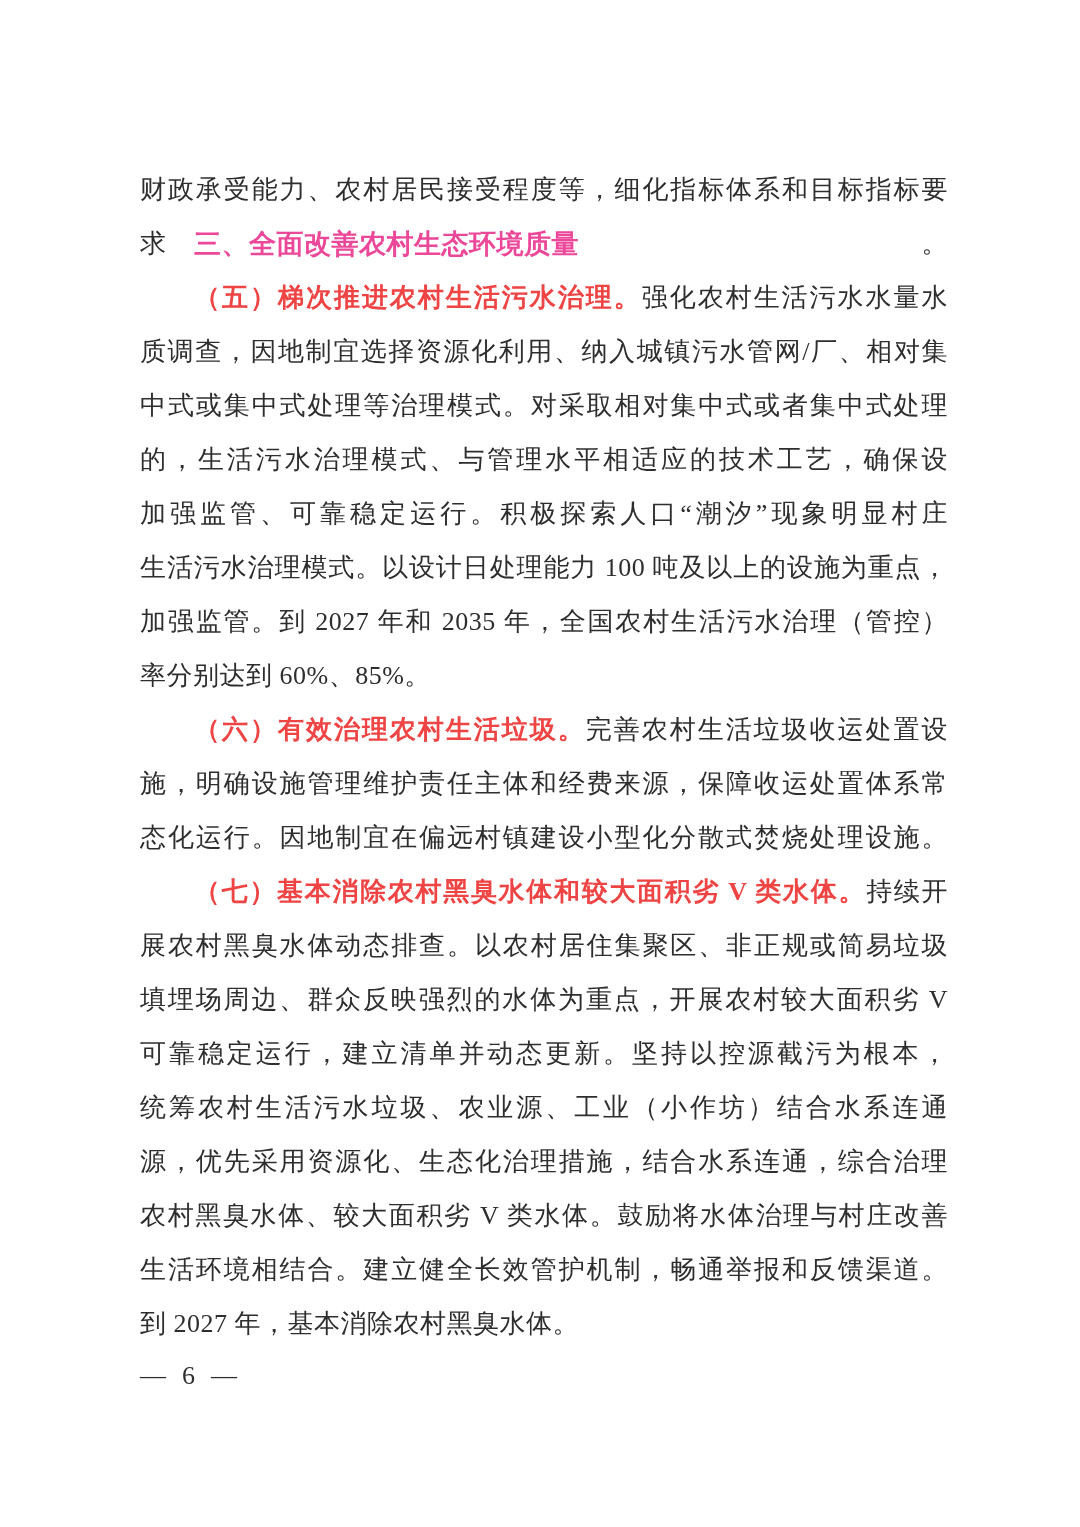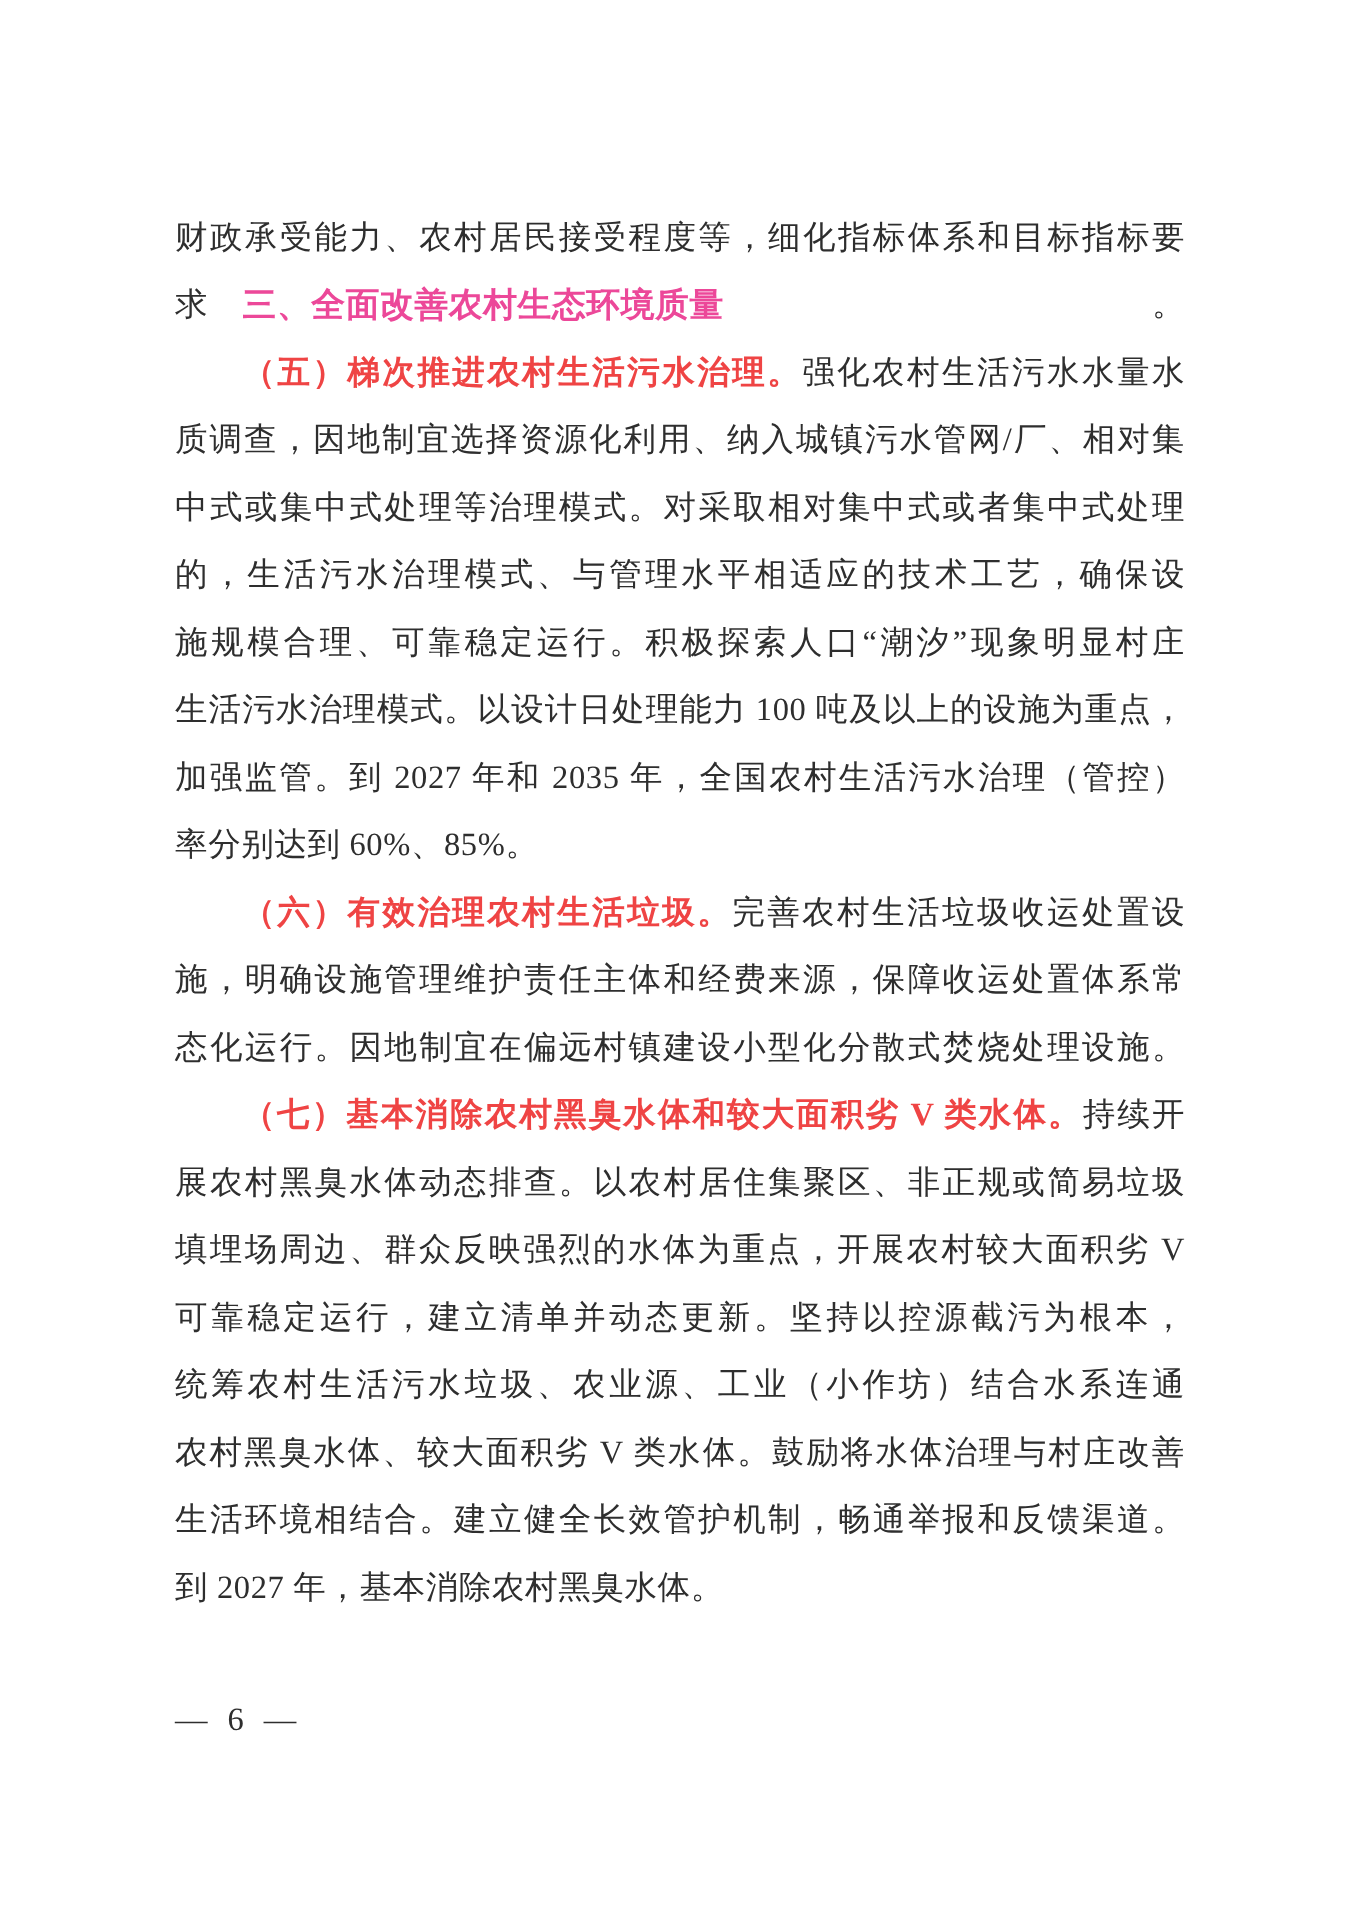--- a/index.html
+++ b/index.html
@@ -85,36 +85,37 @@
         <div class="line fill"><span class="seg seg-regular">财政承受能力、农村居民接受程度等，细化指标体系和目标指标要求。</span></div>
       </div>
       <div class="paragraph">
         <div class="line nofill indent"><span class="seg seg-heading">三、全面改善农村生态环境质量</span></div>
       </div>
       <div class="paragraph">
         <div class="line fill indent"><span class="seg seg-bold">（五）梯次推进农村生活污水治理。</span><span class="seg seg-regular">强化农村生活污水水量水</span></div>
         <div class="line fill"><span class="seg seg-regular">质调查，因地制宜选择资源化利用、纳入城镇污水管网/厂、相对集</span></div>
         <div class="line fill"><span class="seg seg-regular">中式或集中式处理等治理模式。对采取相对集中式或者集中式处理</span></div>
         <div class="line fill"><span class="seg seg-regular">的，生活污水治理模式、与管理水平相适应的技术工艺，确保设</span></div>
-        <div class="line fill"><span class="seg seg-regular">施规模合理、可靠稳定运行。积极探索人口“潮汐”现象明显村庄</span></div>
+        <div class="line fill"><span class="seg seg-regular">加强监管、可靠稳定运行。积极探索人口“潮汐”现象明显村庄</span></div>
         <div class="line fill"><span class="seg seg-regular">生活污水治理模式。以设计日处理能力 100 吨及以上的设施为重点，</span></div>
         <div class="line fill"><span class="seg seg-regular">加强监管。到 2027 年和 2035 年，全国农村生活污水治理（管控）</span></div>
         <div class="line nofill"><span class="seg seg-regular">率分别达到 60%、85%。</span></div>
       </div>
       <div class="paragraph">
         <div class="line fill indent"><span class="seg seg-bold">（六）有效治理农村生活垃圾。</span><span class="seg seg-regular">完善农村生活垃圾收运处置设</span></div>
         <div class="line fill"><span class="seg seg-regular">施，明确设施管理维护责任主体和经费来源，保障收运处置体系常</span></div>
         <div class="line fill"><span class="seg seg-regular">态化运行。因地制宜在偏远村镇建设小型化分散式焚烧处理设施。</span></div>
       </div>
       <div class="paragraph">
         <div class="line fill indent"><span class="seg seg-bold">（七）基本消除农村黑臭水体和较大面积劣 V 类水体。</span><span class="seg seg-regular">持续开</span></div>
         <div class="line fill"><span class="seg seg-regular">展农村黑臭水体动态排查。以农村居住集聚区、非正规或简易垃圾</span></div>
         <div class="line fill"><span class="seg seg-regular">填埋场周边、群众反映强烈的水体为重点，开展农村较大面积劣 V</span></div>
         <div class="line fill"><span class="seg seg-regular">可靠稳定运行，建立清单并动态更新。坚持以控源截污为根本，</span></div>
         <div class="line fill"><span class="seg seg-regular">统筹农村生活污水垃圾、农业源、工业（小作坊）结合水系连通</span></div>
+        <div class="line fill"><span class="seg seg-regular">源，优先采用资源化、生态化治理措施，结合水系连通，综合治理</span></div>
         <div class="line fill"><span class="seg seg-regular">农村黑臭水体、较大面积劣 V 类水体。鼓励将水体治理与村庄改善</span></div>
         <div class="line fill"><span class="seg seg-regular">生活环境相结合。建立健全长效管护机制，畅通举报和反馈渠道。</span></div>
         <div class="line nofill"><span class="seg seg-regular">到 2027 年，基本消除农村黑臭水体。</span></div>
       </div>
     </div>
   <div class="footer">
     <span class="dash">—</span><span class="pagenum">6</span><span class="dash">—</span>
   </div>
 </div>
 

